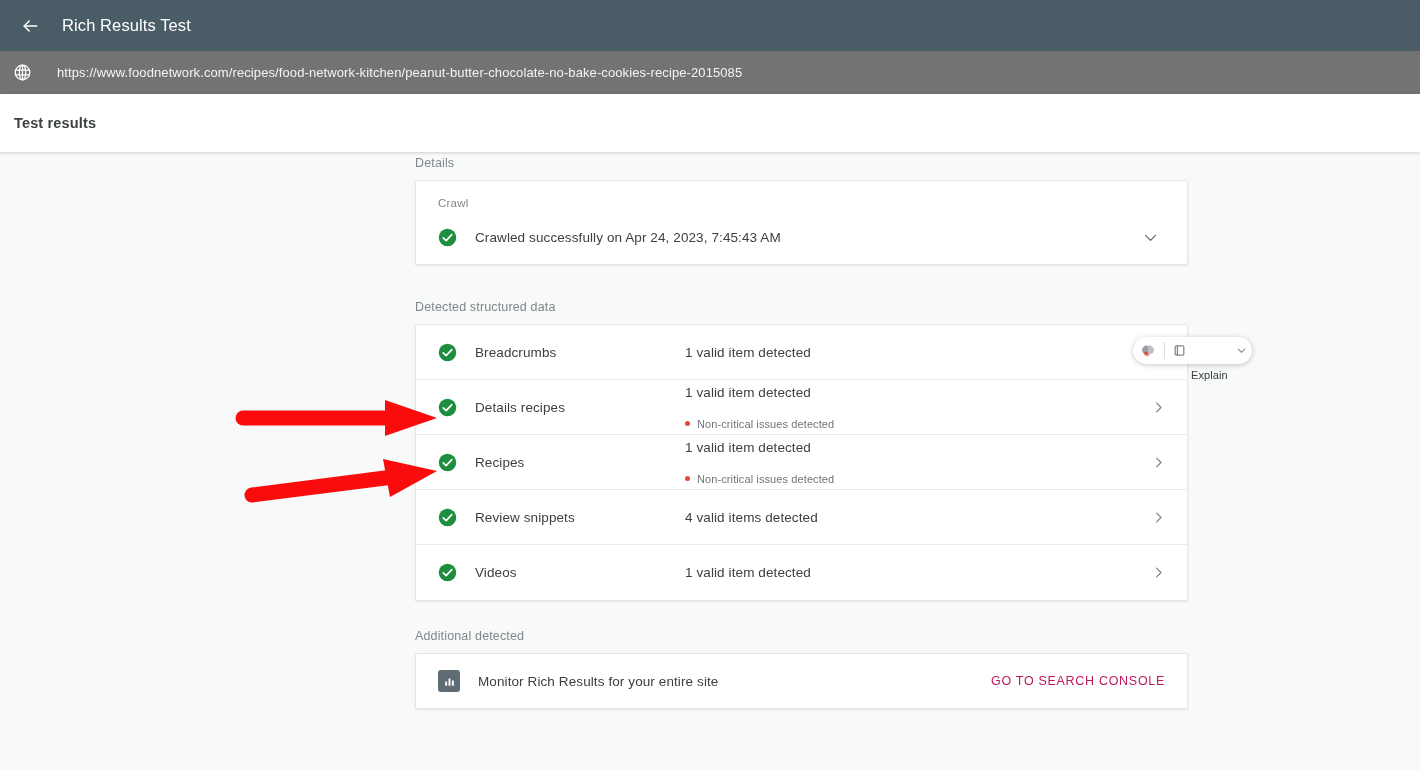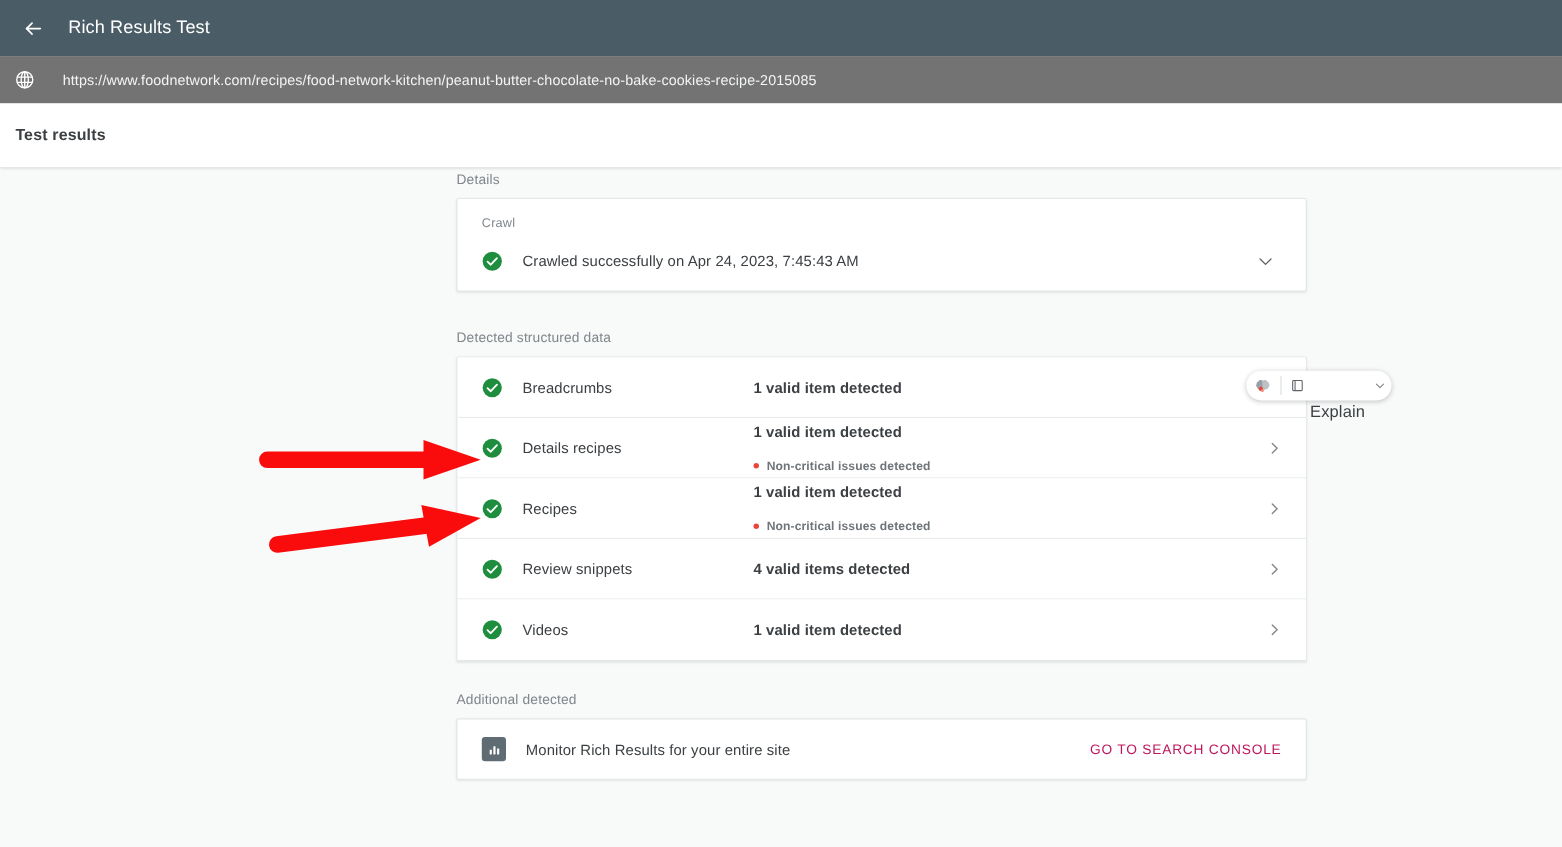--- a/index.html
+++ b/index.html
@@ -149,21 +149,21 @@
     background: #ffffff;
   }
   .data-row:last-child { border-bottom: none; }
   .row-name {
     margin-left: 18px;
     width: 210px;
     font-size: 13.5px;
     color: #3c4043;
     letter-spacing: .1px;
   }
-  .row-status { flex: 1; font-weight: bold; }
+  .row-status { flex: 1; }
   .row-status-main {
     font-size: 13.5px;
     color: #3c4043;
     letter-spacing: .1px;
   }
   .row-status-sub {
     display: flex;
     align-items: center;
     margin-top: 18px;
     font-size: 11px;
@@ -238,21 +238,21 @@
     margin: 0 8px;
   }
   .explain-btn {
     display: flex;
     align-items: center;
     cursor: pointer;
   }
   .explain-doc { color: #5f6368; display: flex; align-items: center; }
   .explain-label {
     margin-left: 5px;
-    font-size: 15px;
+    font-size: 11px;
     color: #3c4043;
     letter-spacing: .1px;
     margin-top: 48px;
   }
   .explain-caret {
     margin-left: 8px;
     color: #80868b;
     display: flex;
     align-items: center;
     cursor: pointer;

